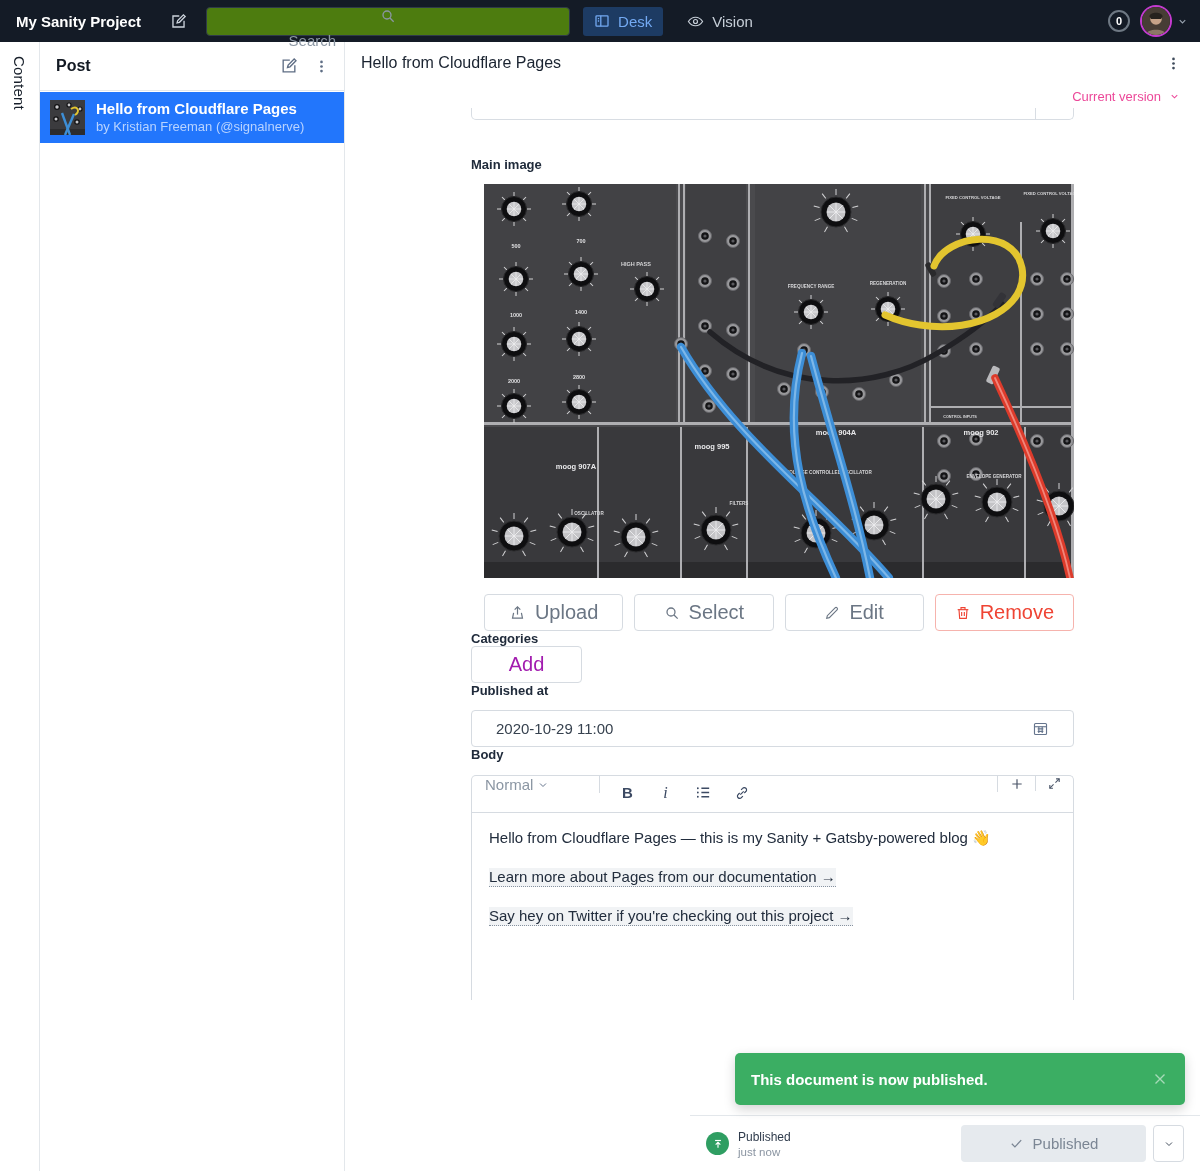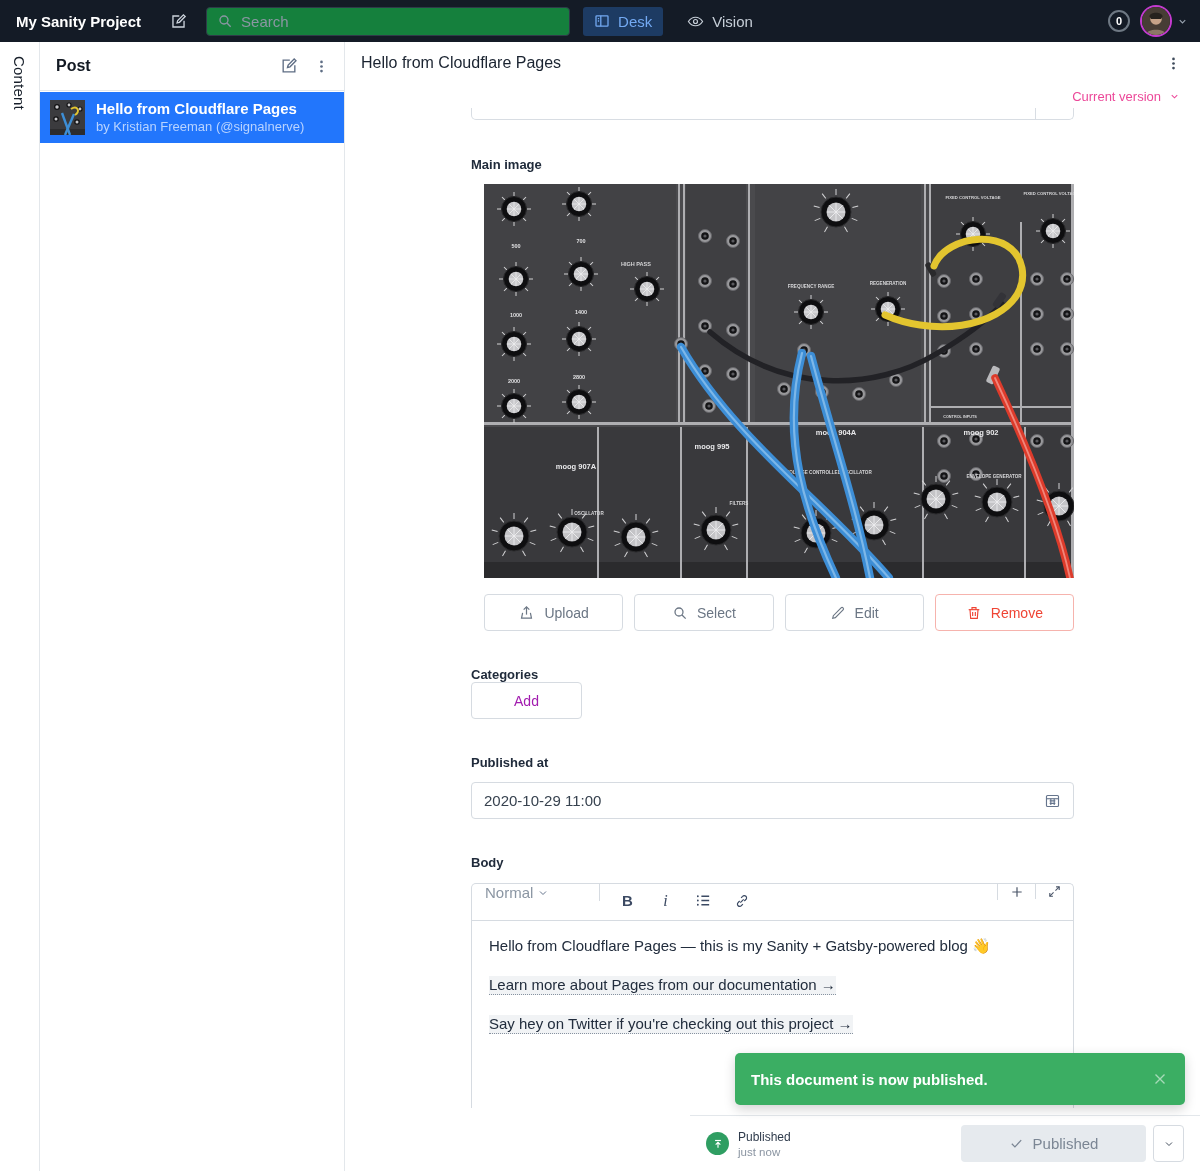--- a/index.html
+++ b/index.html
@@ -4,21 +4,21 @@
 <style>
   * { margin:0; padding:0; box-sizing:border-box; }
   html,body { width:1200px; height:1171px; }
   body { position:relative; background:#fff; font-family:"Liberation Sans",sans-serif; overflow:hidden; }
 
   
   .topbar { position:absolute; top:0; left:0; right:0; height:42px; background:#141b26; display:flex; align-items:center; padding:0 12px 0 16px; z-index:10; }
   .project-name { color:#fff; font-size:15px; font-weight:700; white-space:nowrap; }
   .tb-iconbtn { width:33px; height:33px; color:#ccd3dc; display:flex; align-items:center; justify-content:center; border-radius:4px; cursor:pointer; }
   .tb-compose { margin-left:21px; }
-  .tb-search { margin-left:11px; width:364px; height:29px; background:#15803d; border:1px solid #2f3a49; border-radius:4px; display:flex; align-items:center; padding:0 10px; gap:8px; color:#8b96a3; }
+  .tb-search { margin-left:11px; width:364px; height:29px; background:#4d7c0f; border:1px solid #2f3a49; border-radius:4px; display:flex; align-items:center; padding:0 10px; gap:8px; color:#8b96a3;flex-direction:column; }
   .tb-search input { flex:1; background:transparent; border:none; outline:none; color:#cdd5de; font-size:15px; font-family:"Liberation Sans",sans-serif; }
   .tb-search input::placeholder { color:#8b96a3; }
   .tb-desk { margin-left:13px; height:29px; padding:0 11px; background:#1d3b63; border-radius:3px; color:#73a9f2; display:flex; align-items:center; gap:8px; font-size:15px; font-weight:500; cursor:pointer; }
   .tb-vision { margin-left:16px; height:29px; padding:0 8px; color:#c6ced7; display:flex; align-items:center; gap:8px; font-size:15px; cursor:pointer; }
   .tb-spacer { flex:1; }
   .tb-badge { width:22px; height:22px; border:2px solid #6e7883; border-radius:50%; color:#fff; font-size:11px; font-weight:700; display:flex; align-items:center; justify-content:center; cursor:pointer; }
   .tb-avatar { margin-left:12px; width:28px; height:28px; border-radius:50%; overflow:hidden; box-shadow:0 0 0 2px #c43bd0; cursor:pointer; flex:none; }
   .tb-caret { margin-left:7px; color:#9aa4b0; cursor:pointer; display:flex; }
 
   
@@ -37,30 +37,30 @@
 
   
   .main-pane { position:absolute; top:42px; left:345px; right:0; bottom:0; background:#fff; }
   .doc-header { height:42px; display:flex; align-items:center; padding:0 10px 0 16px; }
   .doc-title { flex:1; font-size:16px; color:#1a2330; }
   .kebab { width:33px; height:33px; color:#3f4b5b; display:flex; align-items:center; justify-content:center; cursor:pointer; }
   .version-bar { height:24px; display:flex; justify-content:flex-end; align-items:center; gap:8px; padding-right:20px; color:#ec4899; font-size:13px; cursor:pointer; }
   .form { width:603px; margin:0 auto; }
   .partial-input { height:12px; border:1px solid #d8dde3; border-top:none; border-radius:0 0 5px 5px; display:flex; justify-content:flex-end; }
   .partial-input .gen-cell { width:38px; border-left:1px solid #d8dde3; }
-  .field-label { margin-top:36px; font-size:13px; font-weight:600; color:#202b3b; }
+  .field-label { font-size:13px; font-weight:600; color:#202b3b; }
   .image-widget { margin:12px 0 0 13px; width:590px; }
   .synth { display:block; width:590px; height:394px; background:#47474a; }
   .synth text { font-family:"Liberation Sans",sans-serif; }
   .img-buttons { display:flex; gap:11px; margin-top:16px; }
-  .btn { height:37px; border:1px solid #d6dbe1; border-radius:4px; background:#fff; color:#6b7684; font-size:14px; font-weight:500; display:flex; align-items:center; justify-content:center; gap:9px; cursor:pointer; font-family:"Liberation Sans",sans-serif; }
+  .btn { height:37px; border:1px solid #d6dbe1; border-radius:4px; background:#fff; color:#6b7684; font-size:20px; font-weight:500; display:flex; align-items:center; justify-content:center; gap:9px; cursor:pointer; font-family:"Liberation Sans",sans-serif; }
   .img-buttons .btn { flex:1; }
   .btn.remove { color:#ef4434; border-color:#f6b3ad; }
   .btn.add { width:111px; color:#a21caf; }
-  .text-input { margin-top:12px; height:37px; border:1px solid #d6dbe1; border-radius:4px; display:flex; align-items:center; padding:0 12px; background:#fff; }
+  .text-input { margin-top:12px; height:37px; border:1px solid #d6dbe1; border-radius:4px; display:flex; align-items:center; padding:0 24px; background:#fff; }
   .text-input input { flex:1; border:none; outline:none; font-size:15px; color:#37424f; font-family:"Liberation Sans",sans-serif; background:transparent; }
   .cal-icon { color:#66758d; display:flex; cursor:pointer; }
 
   .editor { margin-top:13px; border:1px solid #d6dbe1; border-bottom:none; border-radius:5px 5px 0 0; height:225px; overflow:hidden; }
   .ed-toolbar { height:37px; border-bottom:1px solid #d6dbe1; display:flex; align-items:flex-start; }
   .ed-style { width:128px; border-right:1px solid #d6dbe1; display:flex; align-items:center; padding:0 10px 0 13px; color:#8b96a3; font-size:15px; cursor:pointer; }
   .ed-style span { flex:1; }
   .ed-style .chev { color:#66758d; display:flex; }
   .ed-tools { flex:1; display:flex; align-items:center; padding-left:11px; gap:5px; }
   .ed-tool { width:33px; height:33px; display:flex; align-items:center; justify-content:center; color:#3c4a63; cursor:pointer; border-radius:3px; }

